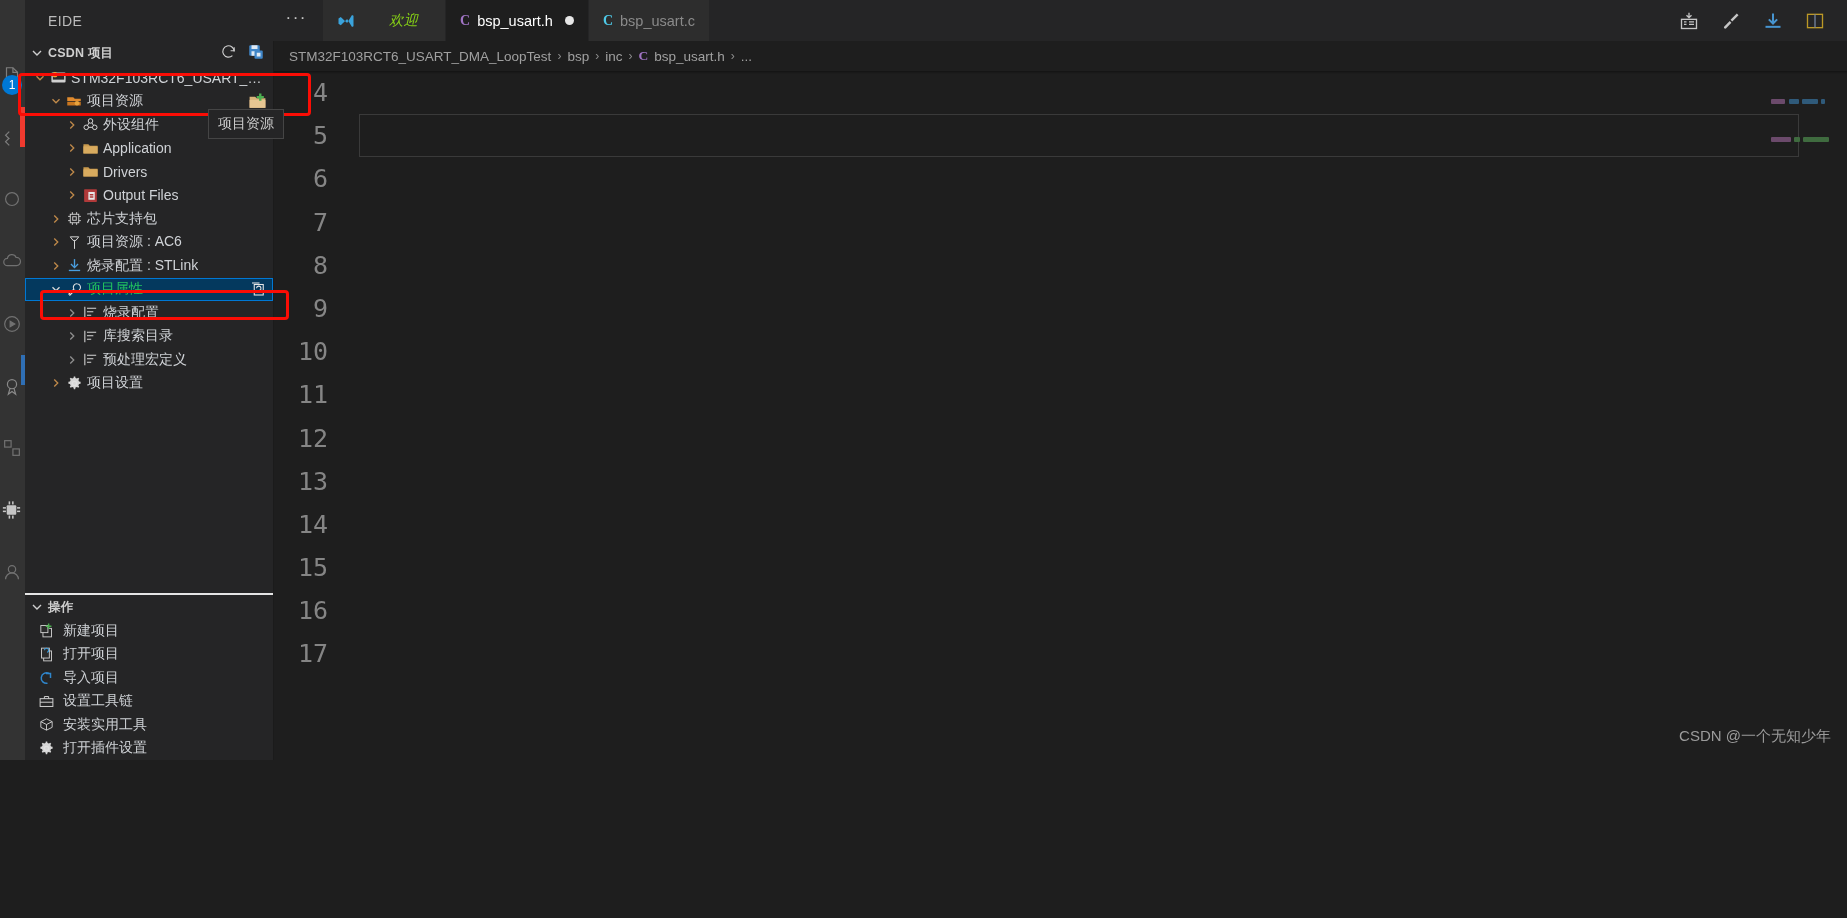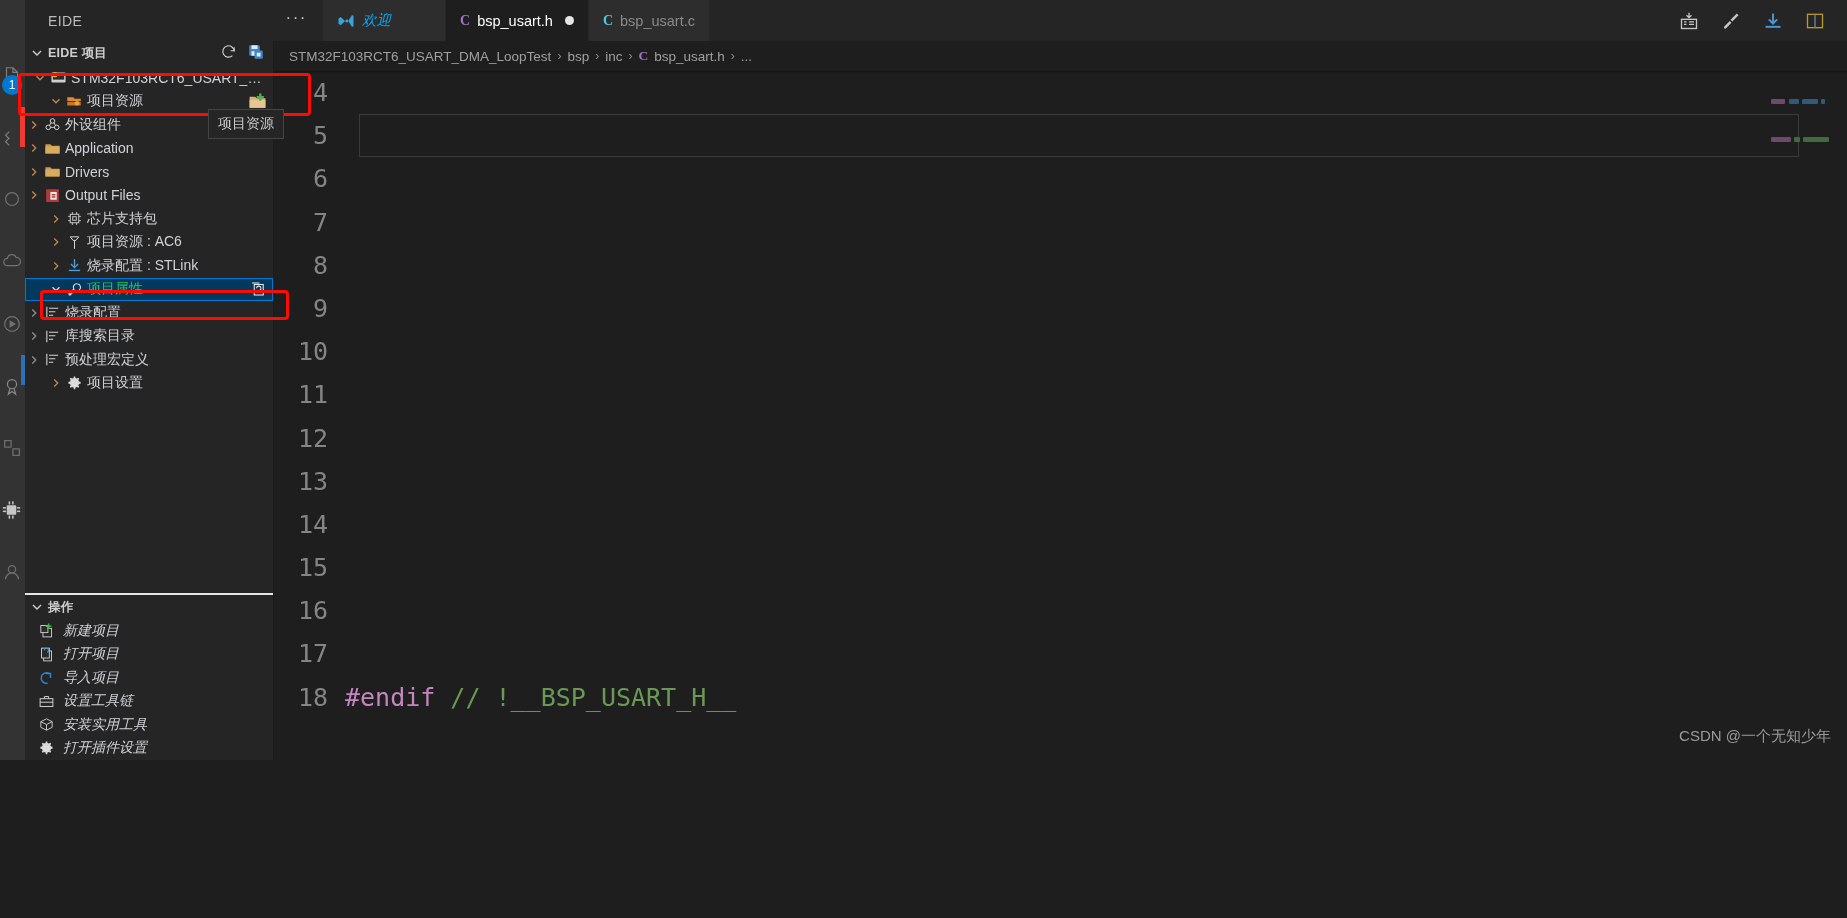--- a/index.html
+++ b/index.html
@@ -41,21 +41,21 @@
   }
   .tab.active::before {
     content:""; position:absolute; left:0; right:0; top:0; height:1px; background:#1e1e1e;
   }
   .tab-icon-c { color: #a074c4; font-weight: bold; font-size: 14px; font-family: "Liberation Serif", serif;}
   .tab-icon-c.blue { color: #4ec9e8; }
   .tab-label { white-space: nowrap; }
   .tab.active .tab-label { color: #ffffff; }
   .dirty-dot { width: 9px; height: 9px; border-radius: 50%; background: #e7e7e7; margin-left: 5px; }
   .vsc-logo { display:inline-block; width:18px; height:18px; }
-  .tab-welcome-label { font-style: italic; color: #0ea5e9; font-size: 14.5px;}
+  .tab-welcome-label { font-style: italic; color: #84cc16; font-size: 14.5px; margin-left: 27px;}
 
   .topbar-actions { display: flex; align-items: center; gap: 22px; padding: 0 22px 0 10px; background:#252526;}
   .topbar-actions .ico { width: 20px; height: 20px; display:block; opacity:.92; }
 
   
   .body { display: flex; flex: 1 1 auto; min-height: 0; }
 
   
   .activitybar {
     width: 25px; flex: 0 0 25px; background: #333333;
@@ -95,27 +95,26 @@
     height: 23.5px; display: flex; align-items: center; font-size: 14px; color: #cfd2d6;
     white-space: nowrap; position: relative; padding-right: 6px;
   }
   .row .twisty { width: 17px; flex:0 0 17px; display:flex; align-items:center; justify-content:center; }
   .row .icon { width: 20px; flex: 0 0 20px; display:flex; align-items:center; justify-content:center; margin-right: 3px;}
   .row .label { overflow:hidden; text-overflow:ellipsis; }
   .row .row-action { margin-left:auto; display:flex; align-items:center; }
   .row.selected { background: #04395e; color: #22c55e; outline: 1px solid #0078d4; outline-offset:-1px;}
   .indent-0 { padding-left: 6px; }
   .indent-1 { padding-left: 22px; }
-  .indent-2 { }
+  .indent-2 { padding-left: 38px; }
 
   .actions-section { border-top: 2px solid #e5e5e5; }
   .action-row {
     height: 23.5px; display:flex; align-items:center; gap: 8px; font-size: 14px; color:#cfd2d6;
     padding-left: 12px;
-    font-style: italic;
   }
   .action-row .icon { width:18px; display:flex; align-items:center; justify-content:center;}
 
   
   .editor { flex: 1 1 auto; background: #1e1e1e; position: relative; display:flex; flex-direction:column; min-width:0; }
   .breadcrumb {
     height: 30px; display:flex; align-items:center; gap:6px; padding-left: 15px;
     font-size: 13.5px; color:#a0a0a0; background:#1e1e1e; flex:0 0 30px;
   }
   .breadcrumb .sep { color:#8c8c8c; font-size: 12px; }
@@ -295,21 +294,21 @@
 
     <div class="sidebar">
 
       <div class="section-header">
         <span class="left">
           <span class="chev">
             <svg width="16" height="16" viewBox="0 0 16 16" fill="none" stroke="#cfcfcf" stroke-width="1.4">
                 <path d="M4 6l4 4 4-4"></path>
               </svg>
           </span>
-          <span>EIDE 项目</span>
+          <span>CSDN 项目</span>
         </span>
         <span class="sec-actions">
           <span>
             <svg width="17" height="17" viewBox="0 0 24 24" fill="none" stroke="#cfcfcf" stroke-width="1.6">
               <path d="M20 12a8 8 0 10-2.5 5.8"></path>
                 <path d="M20 6v5h-5"></path>
             </svg>
           </span>
           <span>
             <svg width="18" height="18" viewBox="0 0 24 24" fill="#3f86c9">
@@ -701,24 +700,20 @@
           <span class="code-text"></span>
         </div>
         <div class="code-line">
           <span class="gutter">16</span>
           <span class="code-text"></span>
         </div>
         <div class="code-line">
           <span class="gutter">17</span>
           <span class="code-text"></span>
         </div>
-        <div class="code-line">
-          <span class="gutter">18</span>
-          <span class="code-text"><span class="tok-pre">#endif</span><span class="tok-comment"> // !__BSP_USART_H__</span></span>
-        </div>
 
         <div class="inline-box"></div>
 
         <div class="minimap">
           <div class="mm-line" style="left:0px; top:28px; width:14px; background:#6b4a6b;"></div>
           <div class="mm-line" style="left:18px; top:28px; width:10px; background:#2f5a7a;"></div>
           <div class="mm-line" style="left:31px; top:28px; width:16px; background:#2f5a7a;"></div>
           <div class="mm-line" style="left:50px; top:28px; width:4px; background:#2f5a7a;"></div>
           <div class="mm-line" style="left:0px; top:66px; width:20px; background:#6b4a6b;"></div>
           <div class="mm-line" style="left:23px; top:66px; width:6px; background:#3f6b3f;"></div>

